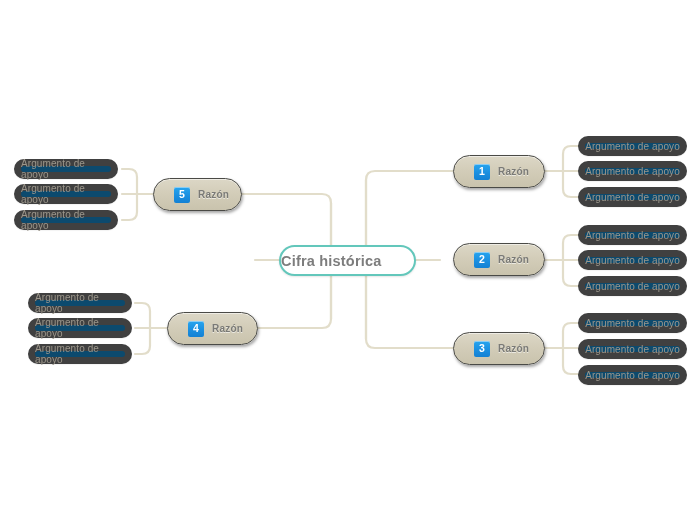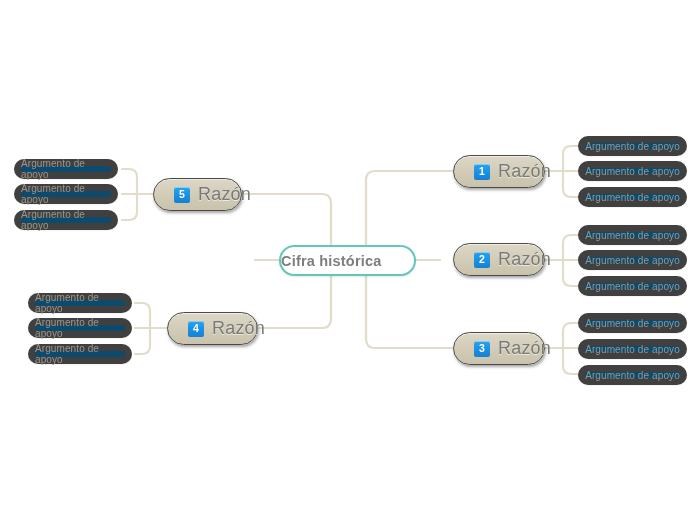--- a/index.html
+++ b/index.html
@@ -49,22 +49,22 @@
     font-size:10.5px;
     font-weight:bold;
     display:flex;align-items:center;justify-content:center;
     line-height:1;
     box-shadow:inset 0 1px 0 rgba(255,255,255,.45);
     flex:0 0 auto;
   }
   .reason .rlabel{
     margin-left:8px;
     color:#7a7a76;
-    font-size:18px;
-    font-weight:normal;
+    font-size:10px;
+    font-weight:bold;
     letter-spacing:.2px;
     text-shadow:0 1px 0 rgba(255,255,255,.6);
   }
 
   
   .arg{
     position:absolute;
     box-sizing:border-box;
     background:#0c4a6e;
     border:7px solid #404040;

